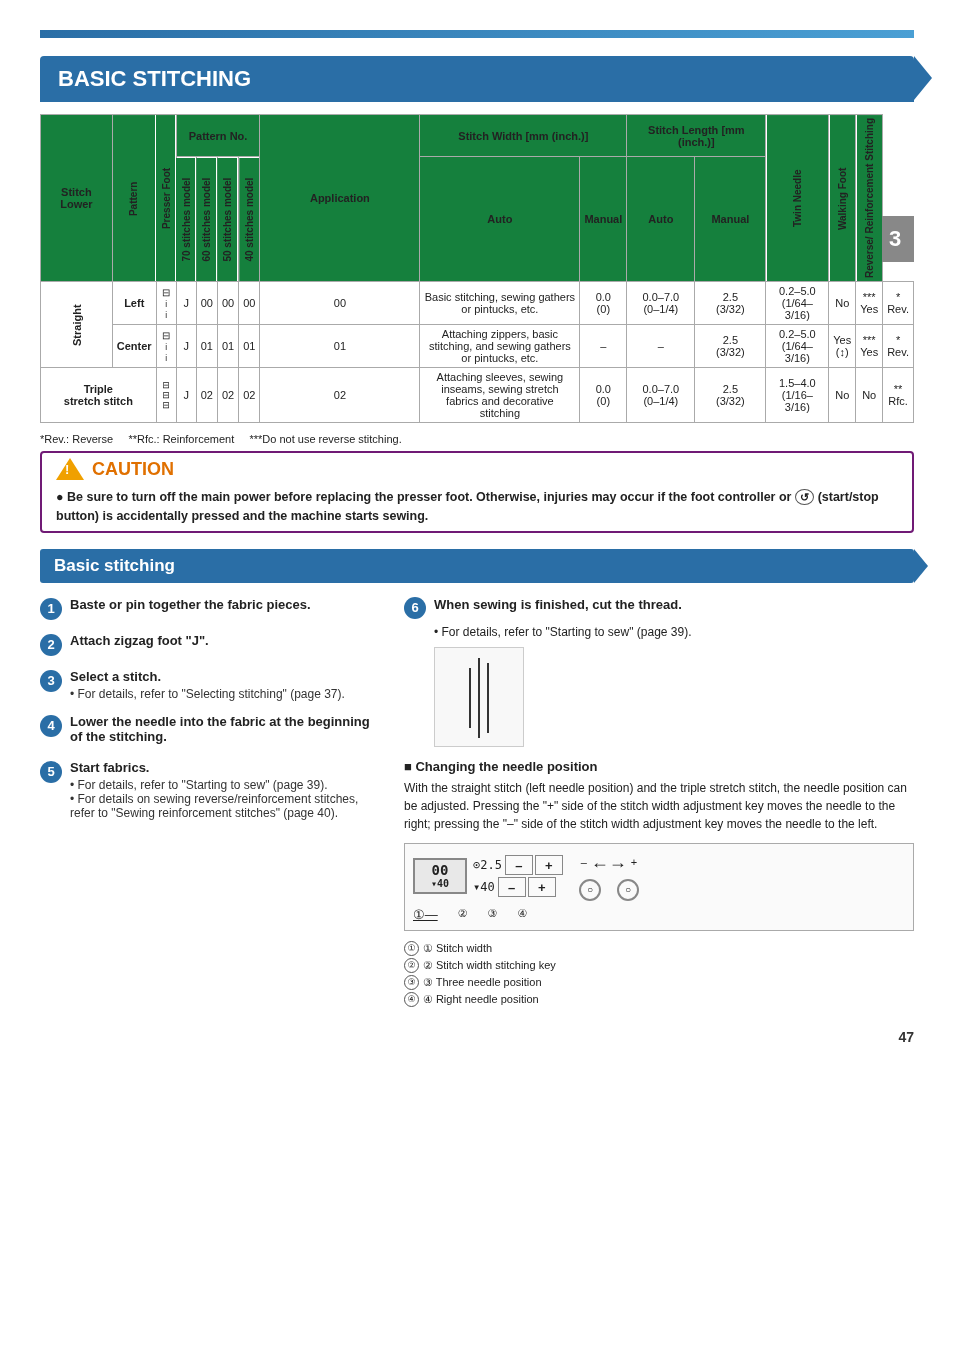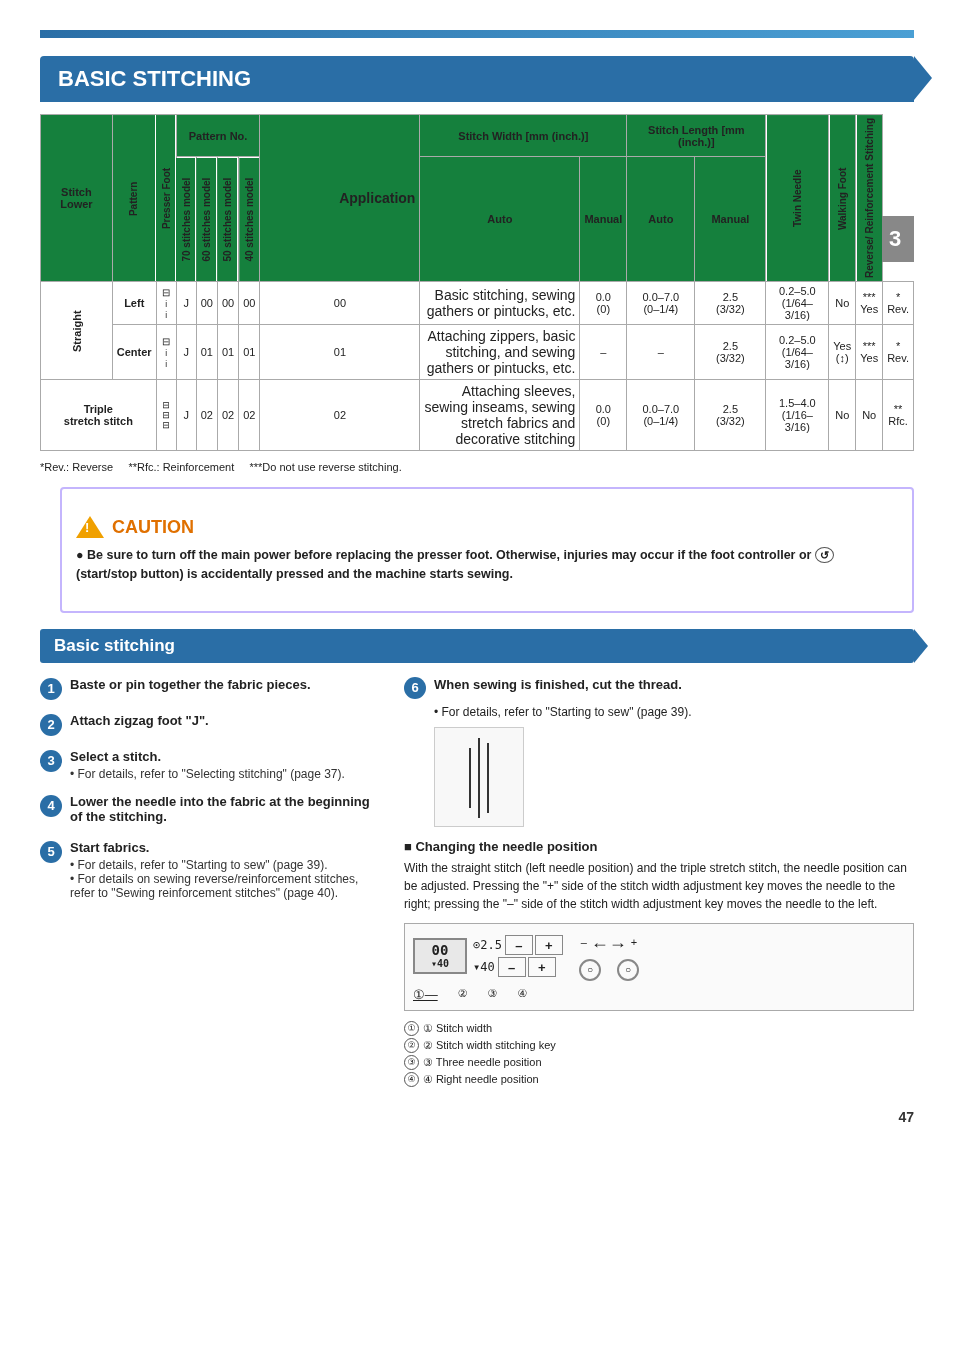--- a/index.html
+++ b/index.html
@@ -82,44 +82,43 @@
       background: #15803d;
       font-weight: bold;
     }
     .stitch-table .rotate-text {
       writing-mode: vertical-rl;
       transform: rotate(180deg);
       white-space: nowrap;
       font-size: 10px;
     }
     .stitch-table .app-col {
-      text-align: right;
+      text-align: center;
       width: 160px;
-      font-size: 14px;
+      font-size: 11px;
     }
     .stitch-table .stitch-name-cell {
       font-weight: bold;
       font-size: 11px;
     }
     .th-group {
       background: #d0d8e8;
     }
     .footnote {
       font-size: 11px;
-      margin-bottom: 14px;
+      margin-bottom: 6px;
     }
 
     
     .caution-box {
-      border: 2px solid #c4b5fd;
+      border: 2px solid #701a75;
       border-radius: 4px;
-      padding: 27px 14px;
+      padding: 5px 14px;
       margin-bottom: 16px;
       background: #fff;
-      margin-left: 20px;
     }
     .caution-header {
       display: flex;
       align-items: center;
       font-size: 18px;
       font-weight: bold;
       color: #e07000;
       margin-bottom: 8px;
     }
     .caution-header .triangle {

